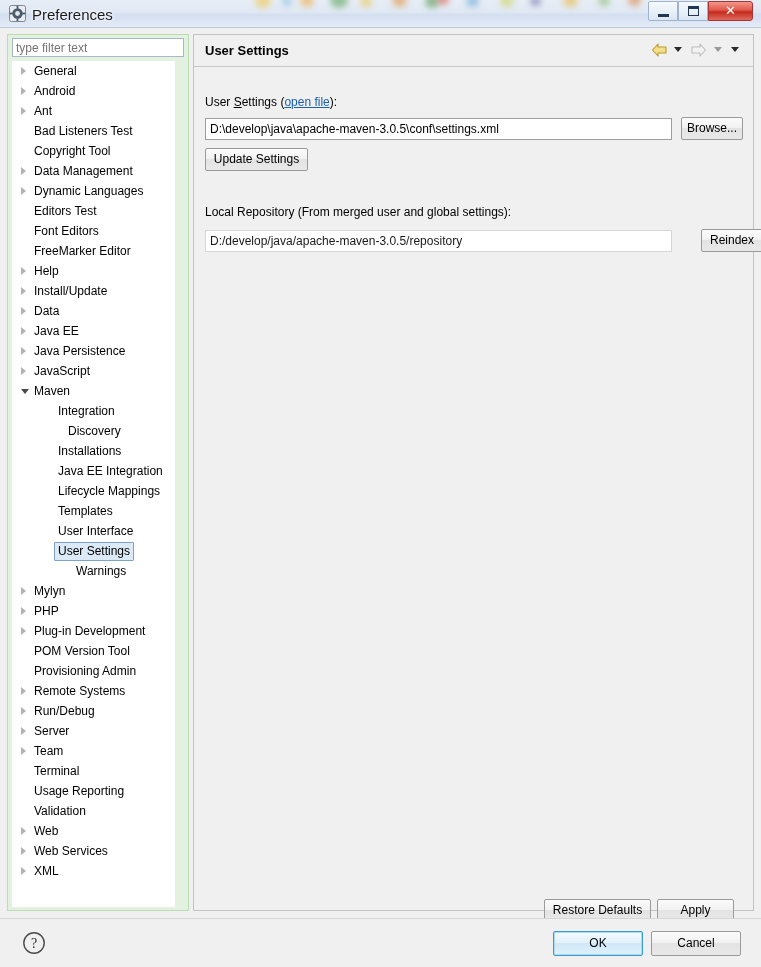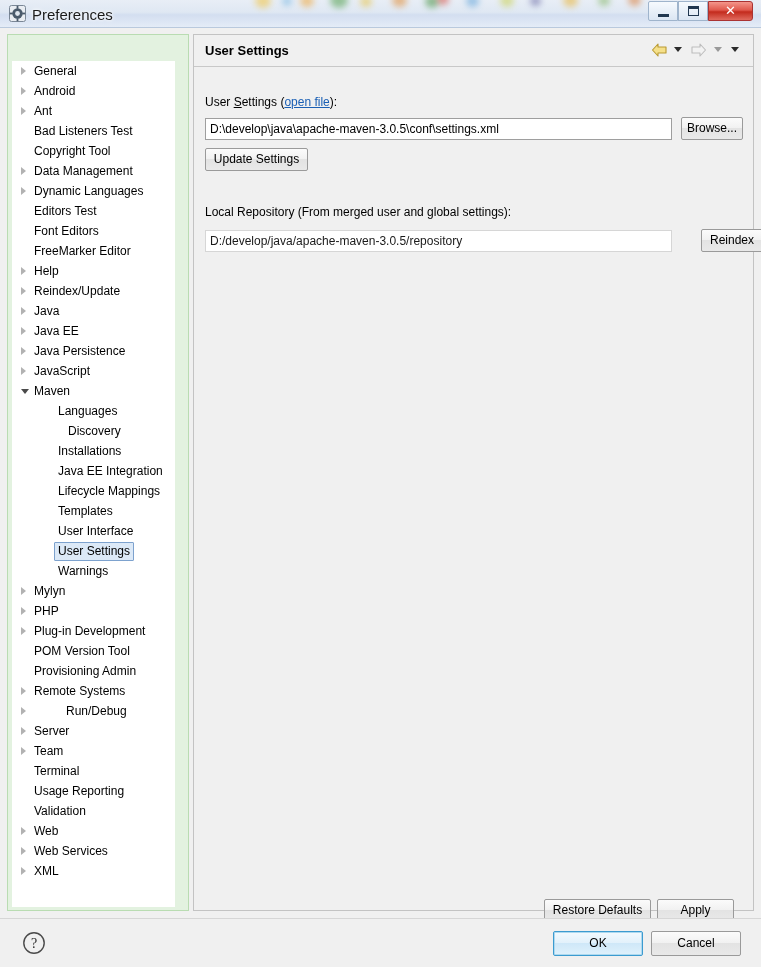--- a/index.html
+++ b/index.html
@@ -331,20 +331,23 @@
       <div id="max-box"></div>
     </div>
     <div class="winbtn" id="btn-close">
       <div class="winglyph">✕</div>
     </div>
   </div>
 
   <div id="content">
 
     <div id="leftpane">
+      <div id="filterbox">
+        <input id="filter-input" type="text" placeholder="type filter text" style="">
+      </div>
       <div id="tree">
           <div class="tnode" style="top: 0px;">
             <span class="tarrow" style="left: 9px;"></span>
             <span class="tlabel" style="left: 22px;">General</span>
           </div>
           <div class="tnode" style="top: 20px;">
             <span class="tarrow" style="left: 9px;"></span>
             <span class="tlabel" style="left: 22px;">Android</span>
           </div>
           <div class="tnode" style="top: 40px;">
@@ -373,44 +376,44 @@
           </div>
           <div class="tnode" style="top: 180px;">
             <span class="tlabel" style="left: 22px;">FreeMarker Editor</span>
           </div>
           <div class="tnode" style="top: 200px;">
             <span class="tarrow" style="left: 9px;"></span>
             <span class="tlabel" style="left: 22px;">Help</span>
           </div>
           <div class="tnode" style="top: 220px;">
             <span class="tarrow" style="left: 9px;"></span>
-            <span class="tlabel" style="left: 22px;">Reindex/Update</span>
+            <span class="tlabel" style="left: 22px;">Install/Update</span>
           </div>
           <div class="tnode" style="top: 240px;">
             <span class="tarrow" style="left: 9px;"></span>
-            <span class="tlabel" style="left: 22px;">Java</span>
+            <span class="tlabel" style="left: 22px;">Data</span>
           </div>
           <div class="tnode" style="top: 260px;">
             <span class="tarrow" style="left: 9px;"></span>
             <span class="tlabel" style="left: 22px;">Java EE</span>
           </div>
           <div class="tnode" style="top: 280px;">
             <span class="tarrow" style="left: 9px;"></span>
             <span class="tlabel" style="left: 22px;">Java Persistence</span>
           </div>
           <div class="tnode" style="top: 300px;">
             <span class="tarrow" style="left: 9px;"></span>
             <span class="tlabel" style="left: 22px;">JavaScript</span>
           </div>
           <div class="tnode" style="top: 320px;">
             <span class="tarrow open" style="left: 9px;"></span>
             <span class="tlabel" style="left: 22px;">Maven</span>
           </div>
           <div class="tnode" style="top: 340px;">
-            <span class="tlabel" style="left: 46px;">Languages</span>
+            <span class="tlabel" style="left: 46px;">Integration</span>
           </div>
           <div class="tnode" style="top: 360px;">
             <span class="tlabel" style="left: 56px;">Discovery</span>
           </div>
           <div class="tnode" style="top: 380px;">
             <span class="tlabel" style="left: 46px;">Installations</span>
           </div>
           <div class="tnode" style="top: 400px;">
             <span class="tlabel" style="left: 46px;">Java EE Integration</span>
           </div>
@@ -420,21 +423,21 @@
           <div class="tnode" style="top: 440px;">
             <span class="tlabel" style="left: 46px;">Templates</span>
           </div>
           <div class="tnode" style="top: 460px;">
             <span class="tlabel" style="left: 46px;">User Interface</span>
           </div>
           <div class="tnode selected" style="top: 480px;">
             <span class="tlabel" style="left: 46px;">User Settings</span>
           </div>
           <div class="tnode" style="top: 500px;">
-            <span class="tlabel" style="left: 46px;">Warnings</span>
+            <span class="tlabel" style="left: 64px;">Warnings</span>
           </div>
           <div class="tnode" style="top: 520px;">
             <span class="tarrow" style="left: 9px;"></span>
             <span class="tlabel" style="left: 22px;">Mylyn</span>
           </div>
           <div class="tnode" style="top: 540px;">
             <span class="tarrow" style="left: 9px;"></span>
             <span class="tlabel" style="left: 22px;">PHP</span>
           </div>
           <div class="tnode" style="top: 560px;">
@@ -446,21 +449,21 @@
           </div>
           <div class="tnode" style="top: 600px;">
             <span class="tlabel" style="left: 22px;">Provisioning Admin</span>
           </div>
           <div class="tnode" style="top: 620px;">
             <span class="tarrow" style="left: 9px;"></span>
             <span class="tlabel" style="left: 22px;">Remote Systems</span>
           </div>
           <div class="tnode" style="top: 640px;">
             <span class="tarrow" style="left: 9px;"></span>
-            <span class="tlabel" style="left: 22px; margin-left: 32px;">Run/Debug</span>
+            <span class="tlabel" style="left: 22px;">Run/Debug</span>
           </div>
           <div class="tnode" style="top: 660px;">
             <span class="tarrow" style="left: 9px;"></span>
             <span class="tlabel" style="left: 22px;">Server</span>
           </div>
           <div class="tnode" style="top: 680px;">
             <span class="tarrow" style="left: 9px;"></span>
             <span class="tlabel" style="left: 22px;">Team</span>
           </div>
           <div class="tnode" style="top: 700px;">

